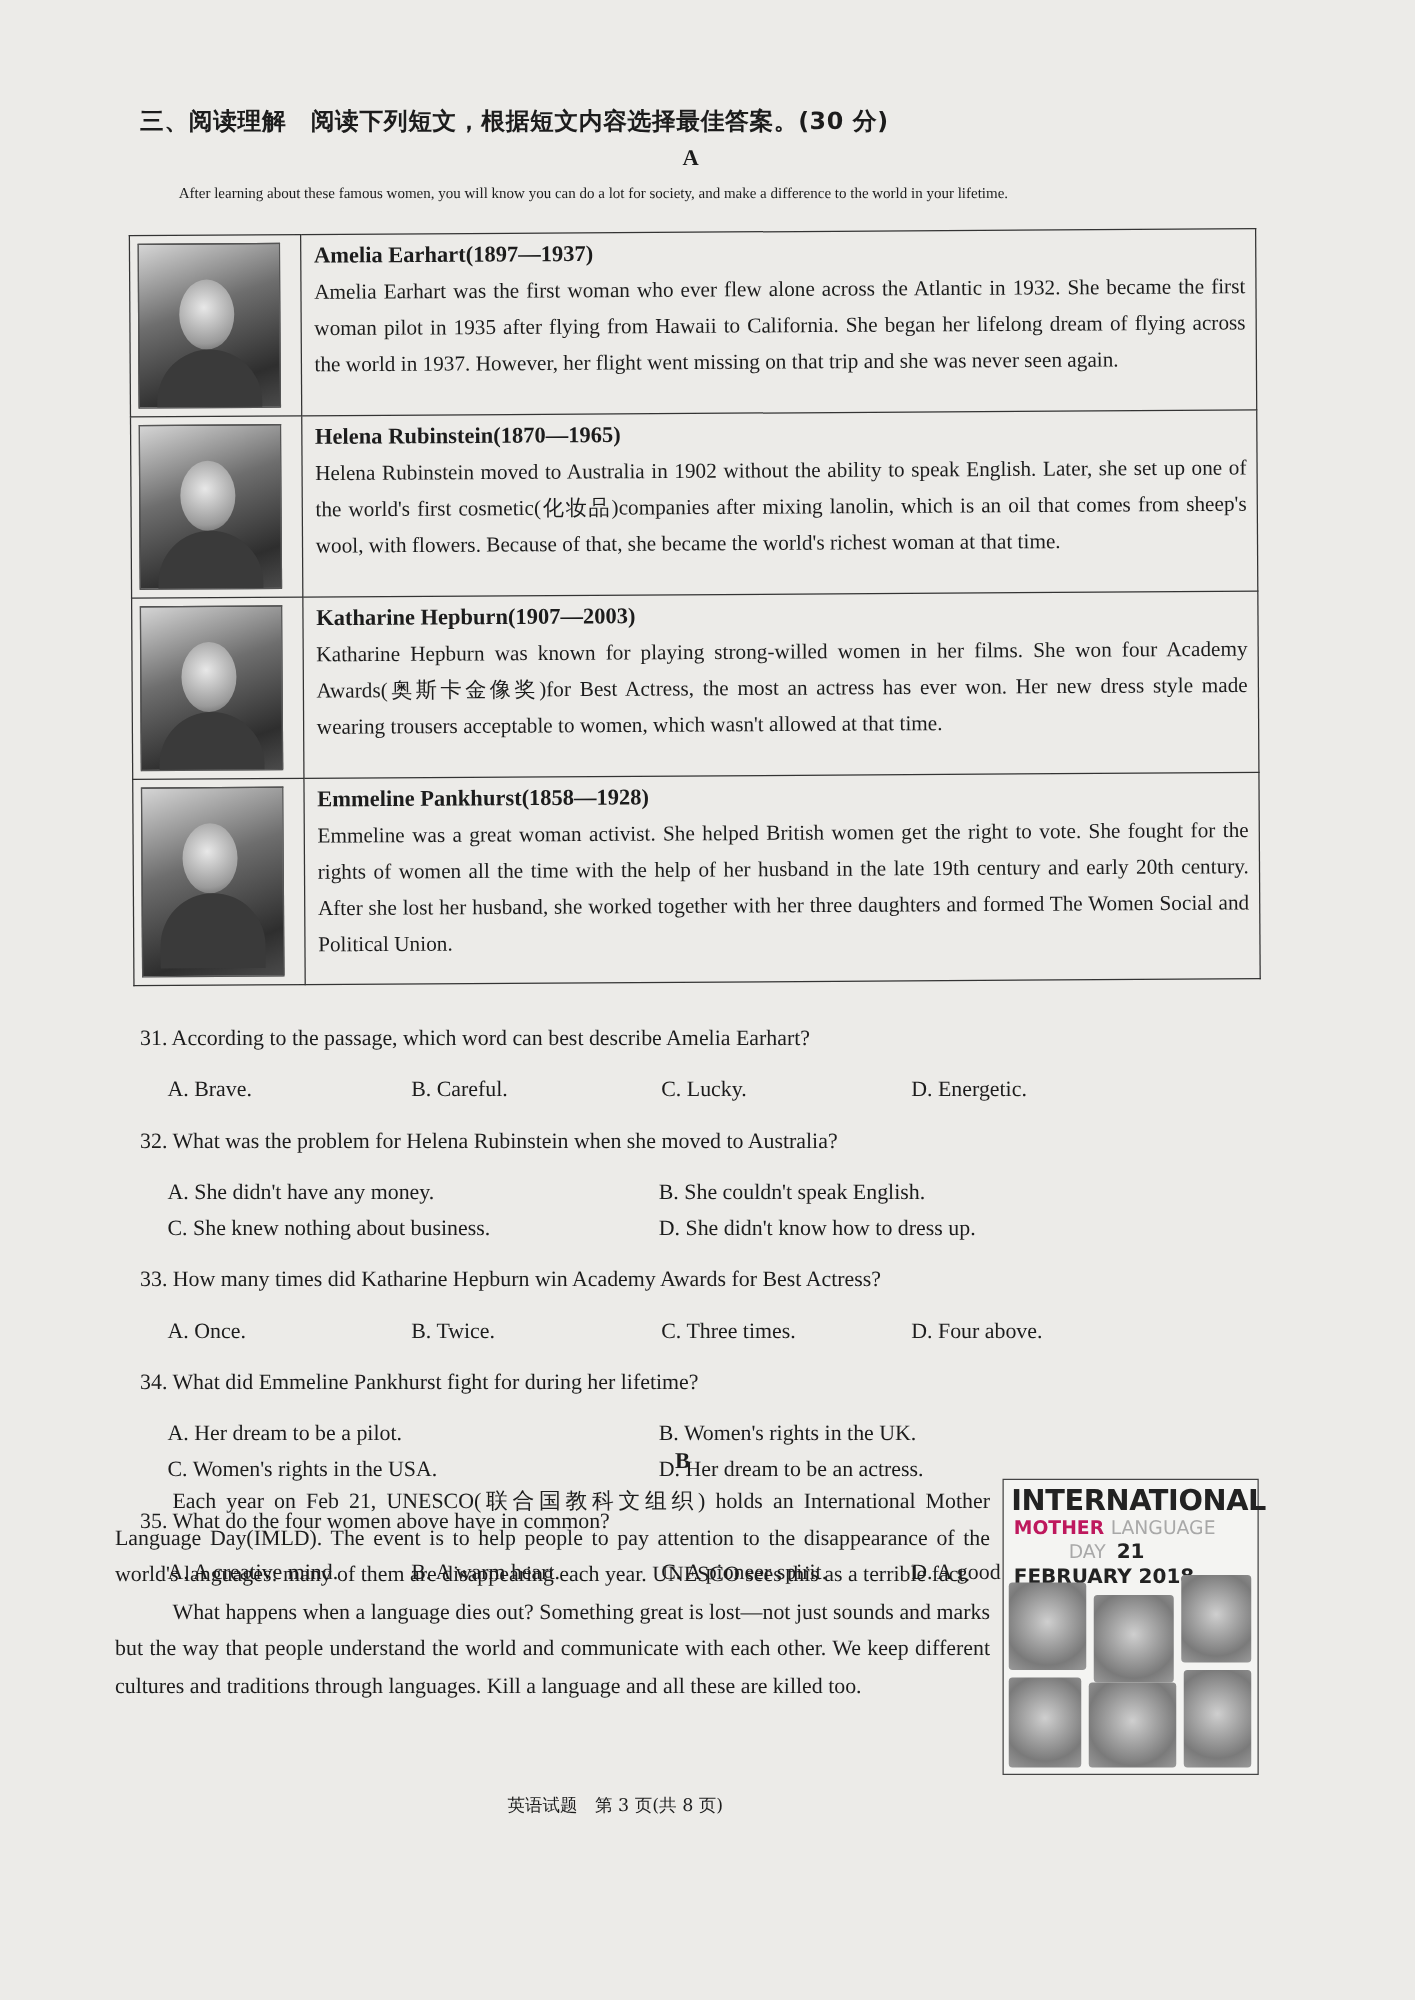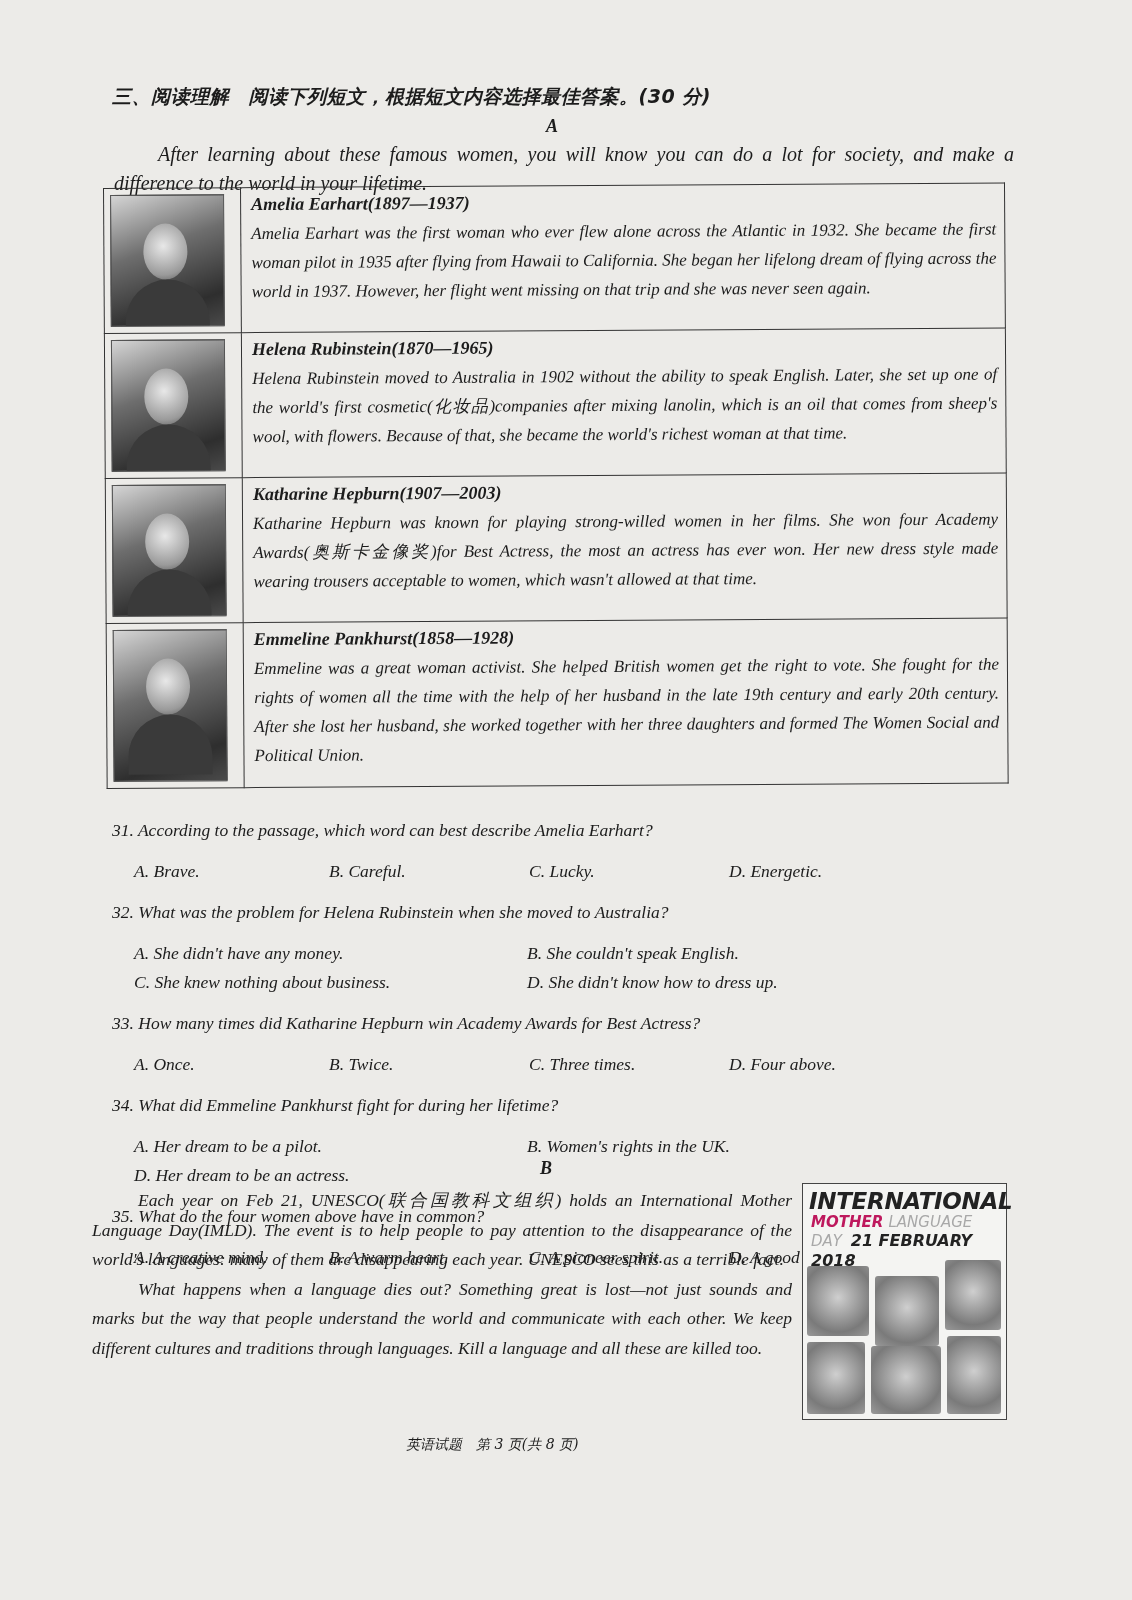--- a/index.html
+++ b/index.html
@@ -2,28 +2,28 @@
 <html><head>
 <meta charset="utf-8">
 <style>
   html, body { margin: 0; padding: 0; }
   body {
     width: 1132px; height: 1600px; position: relative; overflow: hidden;
     background: #ecebe8;
     font-family: "Liberation Serif", "DejaVu Serif", serif;
     color: #1c1c1c;
   }
-  .page { position: absolute; left: 0; top: 0; width: 978px; height: 1600px; font-style: italic; }
+  .page { position: absolute; left: 0; top: 0; width: 978px; height: 1600px; }
   .section-title {
     position: absolute; left: 112px; top: 84px; font-size: 19px; font-weight: bold;
     font-family: "DejaVu Sans", sans-serif; letter-spacing: 0.5px;
   }
   .part-letter { position: absolute; font-weight: bold; font-size: 18px; }
   .intro {
-    position: absolute; left: 114px; top: 140px; width: 900px; font-size: 20px; line-height: 29px;
+    position: absolute; left: 99px; top: 140px; width: 900px; font-size: 12px; line-height: 29px;
     text-indent: 44px; text-align: justify;
   }
   table.women {
     position: absolute; left: 103px; top: 188px; width: 902px; border-collapse: collapse;
     transform: rotate(-0.35deg); transform-origin: left top;
   }
   table.women td { border: 1.5px solid #333; vertical-align: top; }
   td.photo { width: 124px; padding: 6px; }
   .portrait {
     width: 112px; height: 130px; background: linear-gradient(160deg, #d5d5d5 0%, #6e6e6e 40%, #2e2e2e 80%, #4a4a4a 100%);
@@ -50,21 +50,21 @@
   }
   .partB-text p { margin: 0; text-indent: 46px; }
   .poster {
     position: absolute; left: 802px; top: 1183px; width: 203px; height: 235px; border: 1.5px solid #444;
     background: #f4f4f2; font-family: "DejaVu Sans", sans-serif;
   }
   .poster .t1 { font-size: 23px; font-weight: bold; color: #222; margin: 4px 0 0 6px; letter-spacing: -0.3px; }
   .poster .t2 { font-size: 15px; font-weight: bold; margin-left: 8px; line-height: 17px; }
   .poster .t2 .dark { color: #be185d; } .poster .t2 .light { color: #a8a8a8; font-weight: normal; }
   .poster .t3 { font-size: 15px; margin-left: 8px; line-height: 19px; }
-  .poster .t3 .light { color: #a8a8a8; } .poster .t3 .date { font-size: 16px; font-weight: bold; color: #222; margin-left: 4px; }
+  .poster .t3 .light { color: #a8a8a8; margin-left: 44px; } .poster .t3 .date { font-size: 16px; font-weight: bold; color: #222; margin-left: 4px; }
   .collage { position: absolute; left: 4px; top: 76px; width: 194px; height: 154px; }
   .tile { position: absolute; background: radial-gradient(circle at 50% 45%, #cfcfcf, #7a7a7a 70%, #9a9a9a); border-radius: 3px; }
   .footer {
     position: absolute; left: 406px; top: 1436px; font-size: 14px; font-family: "DejaVu Serif", serif;
   }
 </style>
 </head>
 <body>
 
 <div class="page">
@@ -142,20 +142,21 @@
         <span>B. Twice.</span>
         <span>C. Three times.</span>
         <span>D. Four above.</span>
       </div>
     </div>
     <div>
       <p class="q">34. What did Emmeline Pankhurst fight for during her lifetime?</p>
       <div class="opts two">
         <span>A. Her dream to be a pilot.</span>
         <span>B. Women's rights in the UK.</span>
+        <span>C. Women's rights in the USA.</span>
         <span>D. Her dream to be an actress.</span>
       </div>
     </div>
     <div>
       <p class="q">35. What do the four women above have in common?</p>
       <div class="opts four" style="grid-template-columns:195px 200px 200px 220px;">
         <span>A. A creative mind.</span>
         <span>B. A warm heart.</span>
         <span>C. A pioneer spirit.</span>
         <span>D. A good education.</span>

